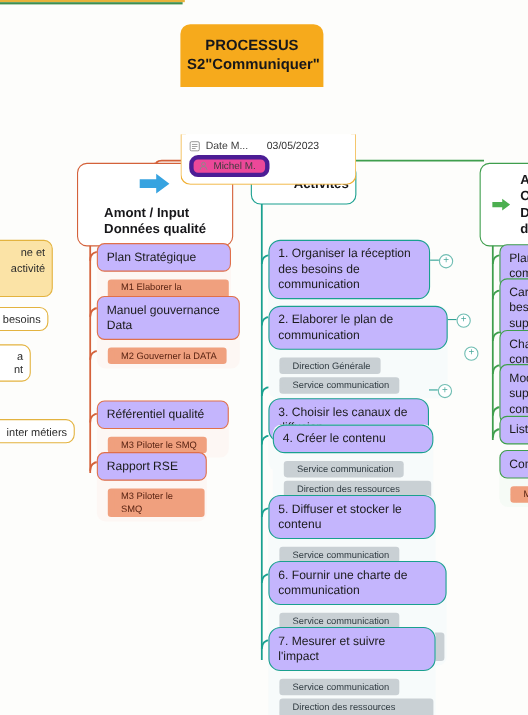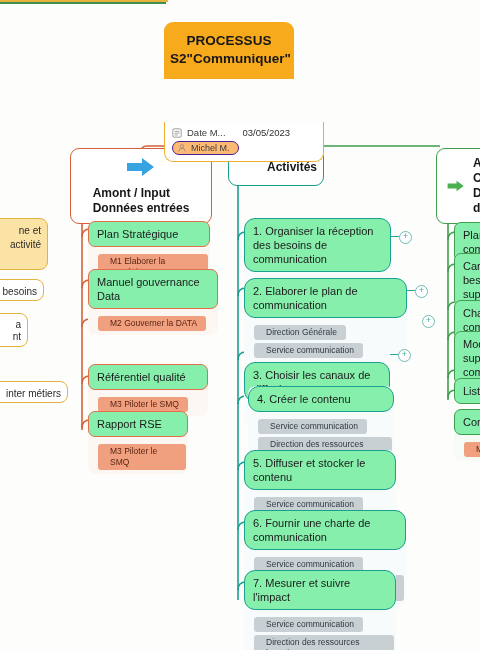--- a/index.html
+++ b/index.html
@@ -25,42 +25,42 @@
     position:absolute;left:164px;top:82px;width:160px;
     background:#ffffff;border:1.6px solid #f0ae2f;border-top:none;
     border-radius:0 0 9px 9px;padding:5px 7px 6px 7px;box-sizing:border-box;
     z-index:6;
     margin-top:40px;
   }
   .meta-row{display:flex;align-items:center;gap:5px;font-size:9.5px;color:#3b3b3b;margin-bottom:3px;}
   .meta-row:last-child{margin-bottom:0;}
   .meta-chip{
     display:inline-flex;align-items:center;gap:4px;
-    border:1px solid #4c1d95;border-radius:8px;padding:1px 8px 1px 4px;
-    font-size:9px;color:#3b3b3b;background:#fdba74;
+    border:4px solid #4c1d95;border-radius:8px;padding:1px 8px 1px 4px;
+    font-size:9px;color:#3b3b3b;background:#ec4899;
   }
   .mini-ic{width:10px;height:10px;flex:none;}
   .meta-date{font-size:9.5px;color:#2e2e2e;margin-left:12px;}
 
   
   .branch-head{
     position:absolute;background:#fff;border:1.6px solid #000;border-radius:9px;
     display:flex;align-items:center;gap:8px;padding:7px 10px;box-sizing:border-box;
     font-weight:bold;font-size:12px;line-height:15px;color:#17171a;
   }
   .bh-orange{left:70px;top:148px;width:142px;border-color:#d4613a;flex-direction:column;}
   .bh-teal{left:228px;top:148px;width:96px;border-color:#1aa08f;padding-left:30px;}
   .bh-green{left:436px;top:148px;width:110px;border-color:#3f9e4d;}
 
   
   .card{
     position:absolute;background:#fbfbfb;border-radius:8px;box-sizing:border-box;
   }
   .card-title{
-    background:#86efac;border:1.4px solid #000;border-radius:7px;
+    background:#c4b5fd;border:1.4px solid #000;border-radius:7px;
     padding:5px 8px;font-size:11px;color:#1b1b1b;line-height:14px;box-sizing:border-box;
   }
   .card-body{padding:4px 4px 4px 8px;}
 
   .t-orange .card-title{border-color:#e0704a;}
   .t-teal   .card-title{border-color:#1aa08f;border-radius:11px;}
   .t-green  .card-title{border-color:#3f9e4d;}
 
   .t-orange{background:#fdf7f4;}
   .t-teal{background:#f7fbfb;}
@@ -163,21 +163,21 @@
       </span>
     </div>
   </div>
 
   <div class="branch-head bh-orange">
     <svg width="30" height="22" viewBox="0 0 30 22">
       <path d="M1 7 h15 V2 l12 9 -12 9 V15 H1 Z" fill="#37a3e0"></path>
     </svg>
     <span>
       <span style="display:block">Amont / Input</span>
-      <span style="display:block">Données entrées</span>
+      <span style="display:block">Données qualité</span>
     </span>
   </div>
 
   <div class="branch-head bh-teal">
     <svg width="26" height="22" viewBox="0 0 26 22">
       <rect x="9" y="1.5" width="8" height="4" rx="1" fill="none" stroke="#4a4a52" stroke-width="1.6"></rect>
       <rect x="1.5" y="5.5" width="23" height="14" rx="2" fill="#6f7278" stroke="#4a4a52" stroke-width="1.2"></rect>
       <rect x="5" y="5.5" width="3" height="14" fill="#c9a071"></rect>
       <rect x="18" y="5.5" width="3" height="14" fill="#c9a071"></rect>
       <rect x="11" y="10.5" width="4" height="4" rx="0.6" fill="#e8e8ea"></rect>

